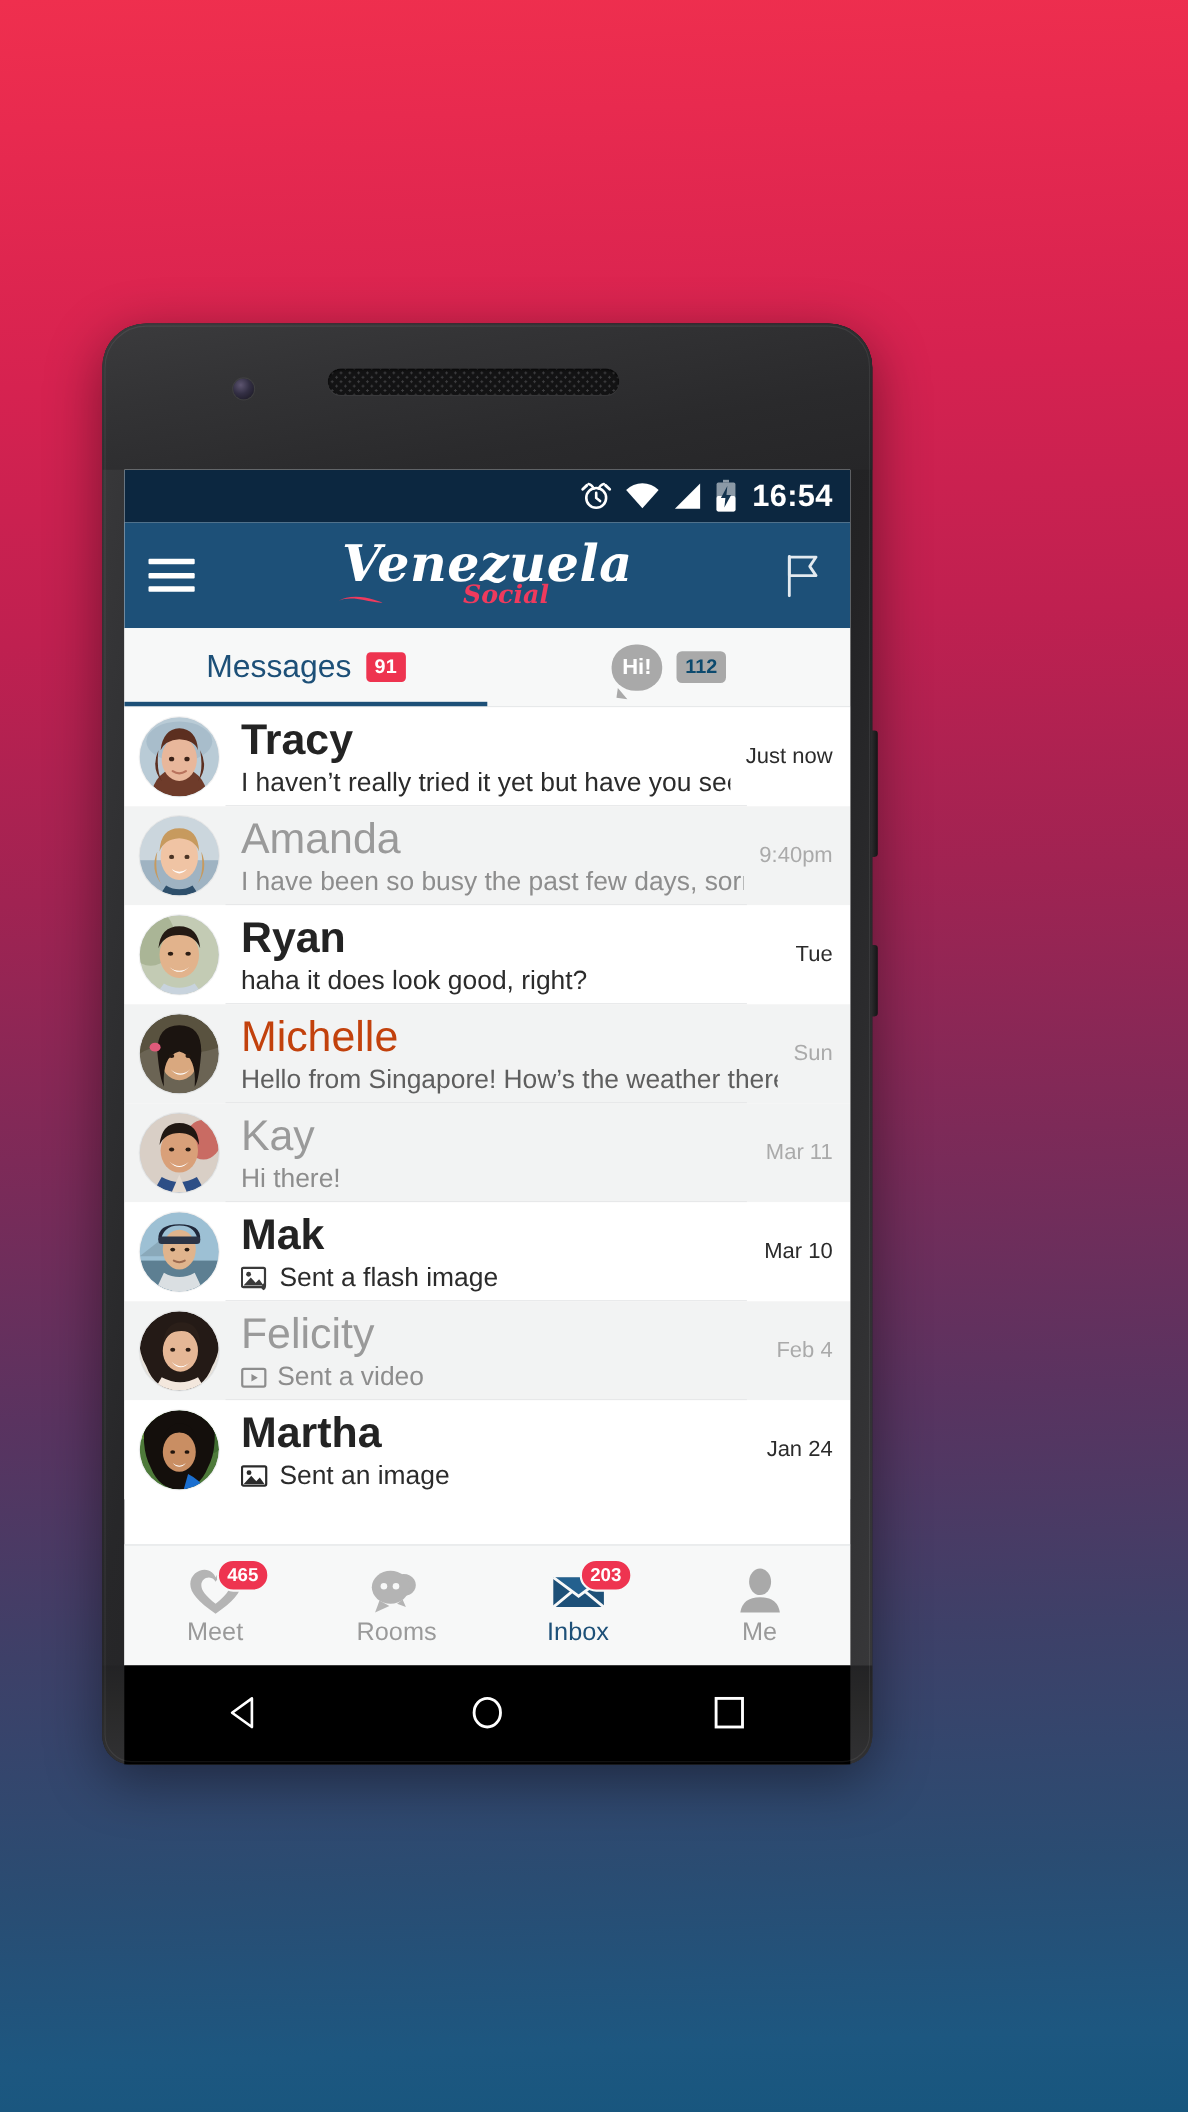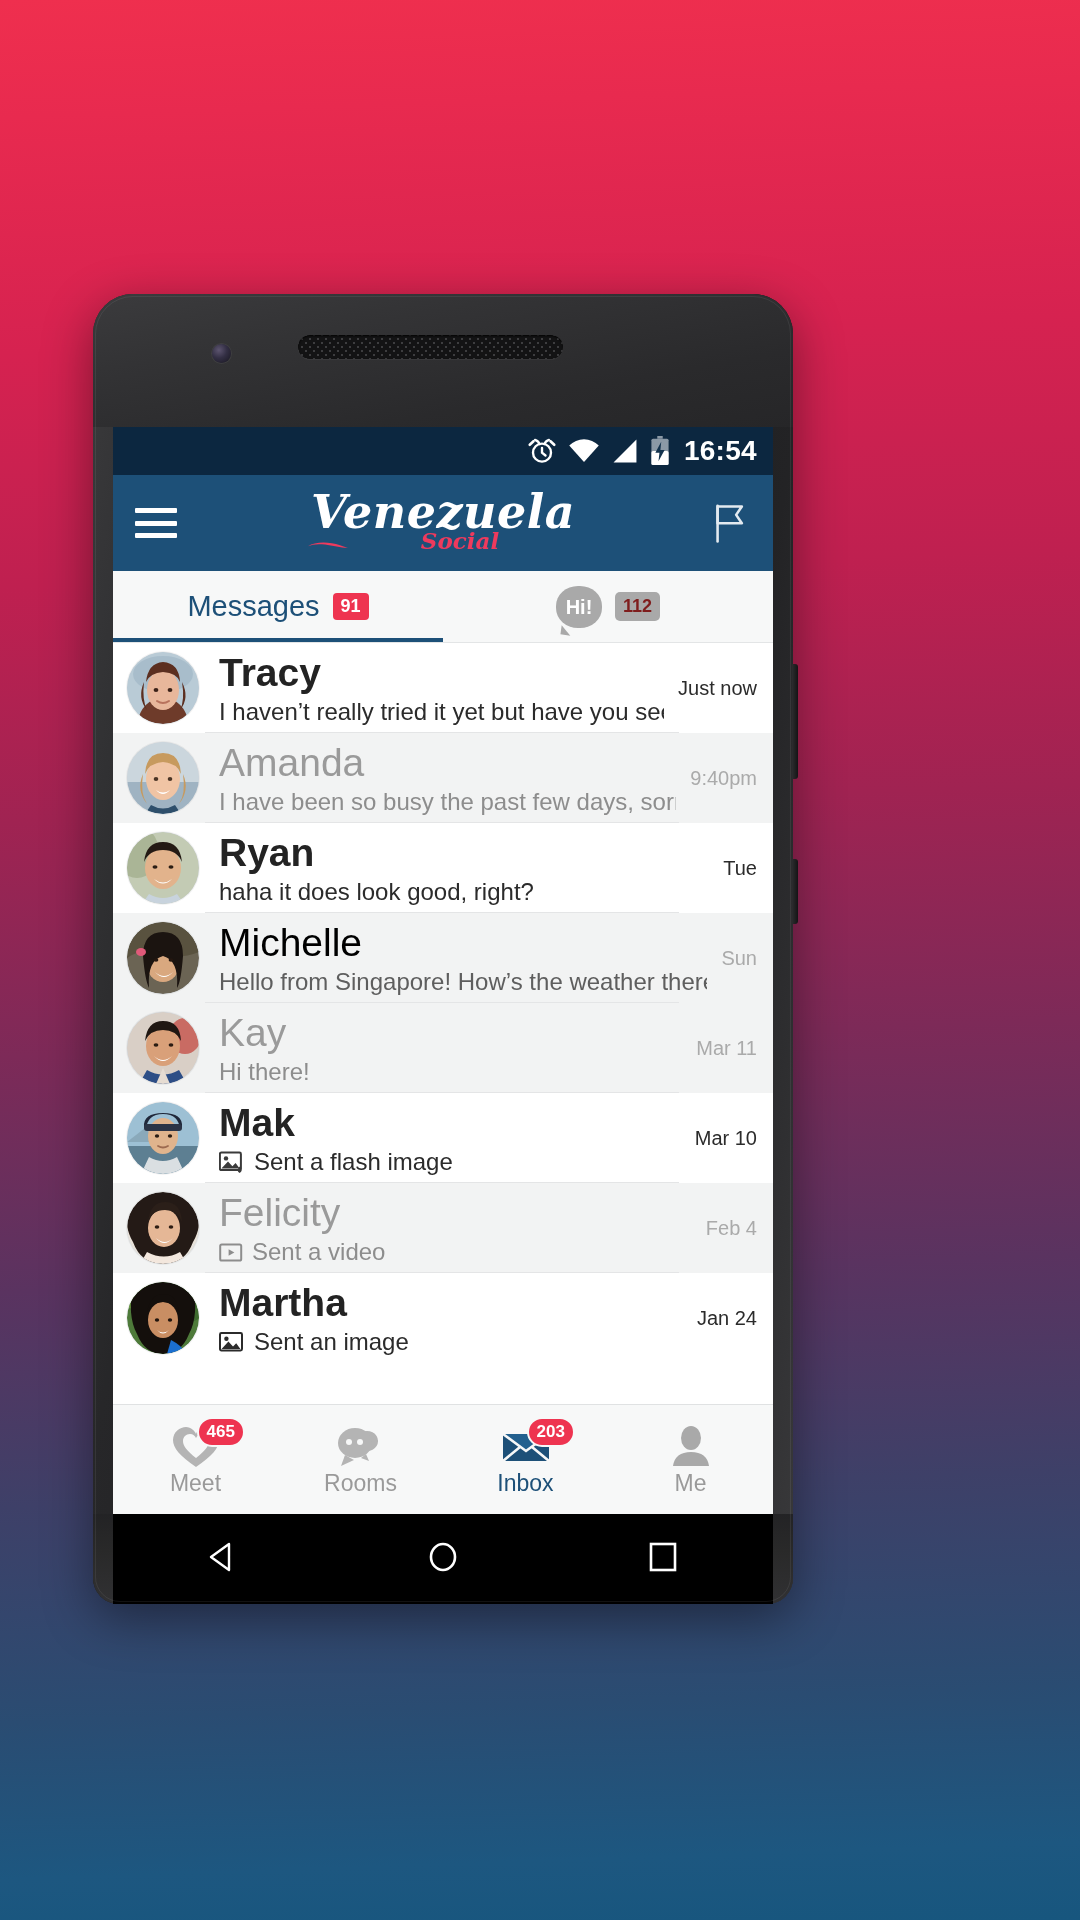--- a/index.html
+++ b/index.html
@@ -153,21 +153,21 @@
     display:flex; align-items:center; justify-content:center;
   }
   .bubble-ico::after{
     content:""; position:absolute; left:5px; bottom:-7px;
     width:0;height:0;border-left:10px solid #a9a9a9;
     border-top:9px solid transparent; border-bottom:0;
     transform:rotate(8deg);
   }
   .bubble-txt{ color:#fff; font-size:20px; font-weight:bold; line-height:1; }
   .badge-gray{
-    background:#a9a9a9; color:#7f1d1d; font-size:18px; font-weight:bold;
+    background:#a9a9a9; color:#0c4a6e; font-size:18px; font-weight:bold;
     border-radius:5px; padding:5px 8px 6px; line-height:1; min-width:38px;
     text-align:center;
   }
 
   
   .list{ background:#fff; }
   .row{
     display:flex; align-items:center; height:90px;
     padding:0 16px 0 14px; position:relative; cursor:pointer;
   }
@@ -198,21 +198,21 @@
   }
   .row-time{
     font-size:20px; flex:none; margin-left:14px; white-space:nowrap;
   }
   .unread .row-name{ color:#232323; font-weight:bold; }
   .unread .row-prev{ color:#2b2b2b; }
   .unread .row-time{ color:#2b2b2b; }
   .read .row-name{ color:#9a9a9a; }
   .read .row-prev{ color:#8d8d8d; }
   .read .row-time{ color:#aaaaaa; }
-  .row.mixed .row-name{ color:#000000; font-weight:normal; }
+  .row.mixed .row-name{ color:#c2410c; font-weight:normal; }
   .row.mixed .row-prev{ color:#5e5e5e; }
   .row.mixed .row-time{ color:#aaaaaa; }
   .mini-ico{ flex:none; display:block; }
 
   
   .bottomnav{
     position:absolute; left:0; bottom:0; width:100%; height:110px;
     background:#f7f8f8; border-top:1px solid #e0e2e3;
     display:flex; align-items:center;
   }

